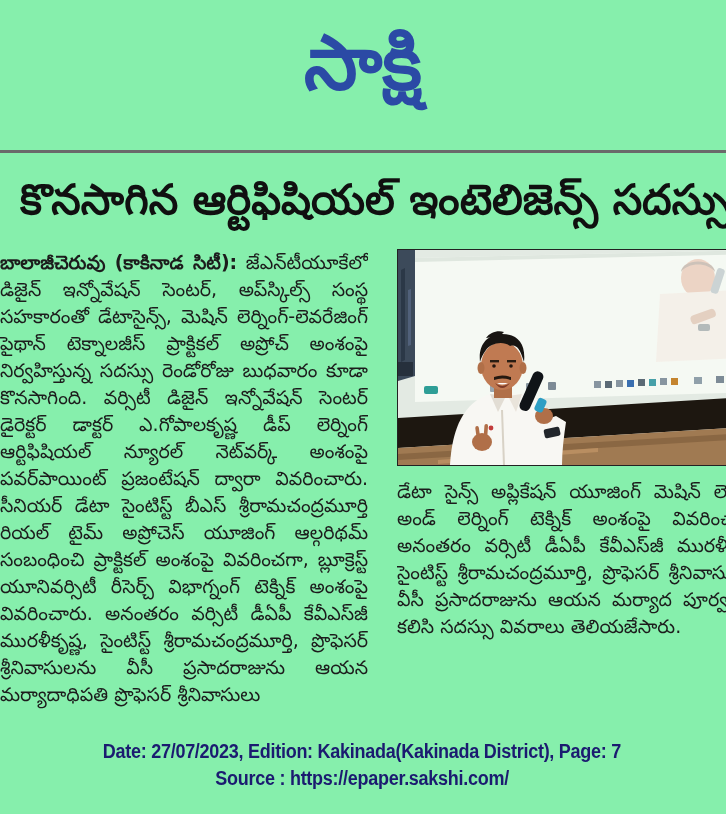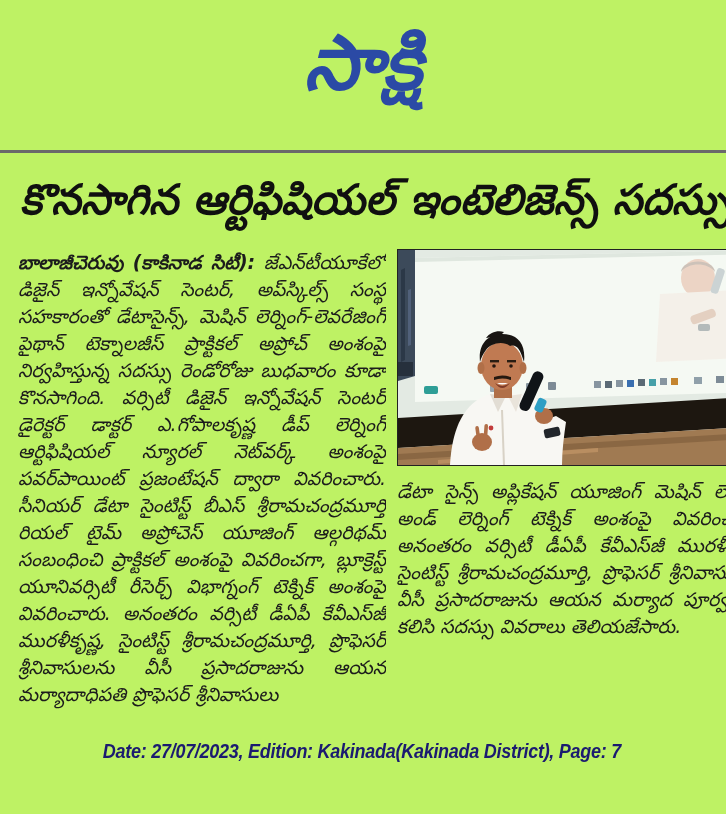--- a/index.html
+++ b/index.html
@@ -1,34 +1,34 @@
 <!DOCTYPE html>
 <html><head>
 <meta charset="utf-8">
 <style>
   html,body{margin:0;padding:0;background:#fff;}
-  .page{position:relative;width:726px;height:814px;background:#bef264;overflow:hidden;
-        font-family:"Liberation Sans","DejaVu Sans",sans-serif;font-style:italic;}
+  .page{position:relative;width:726px;height:814px;background:#86efac;overflow:hidden;
+        font-family:"Liberation Sans","DejaVu Sans",sans-serif;}
 
   
   .masthead{position:absolute;top:8px;left:0;width:726px;height:110px;
             display:flex;align-items:center;justify-content:center;}
   .logo{font-size:76px;font-weight:bold;color:#2b4aa5;line-height:1;
         font-family:"DejaVu Sans","Liberation Sans",sans-serif;}
 
   
   .top-rule{position:absolute;top:150px;left:0;width:726px;height:3px;background:#6a6a6a;}
 
   
   .headline{position:absolute;top:160px;left:20px;width:720px;height:82px;margin:0;
             font-size:42px;font-weight:bold;color:#101010;white-space:nowrap;overflow:hidden;
             line-height:80px;font-family:"DejaVu Sans","Liberation Sans",sans-serif;}
 
   
-  .col-left{position:absolute;top:249px;left:18px;width:368px;height:460px;overflow:hidden;
+  .col-left{position:absolute;top:249px;left:0;width:368px;height:460px;overflow:hidden;
             font-size:19px;line-height:27px;color:#1c1c1c;text-align:justify;
             font-family:"DejaVu Sans","Liberation Sans",sans-serif;}
   .col-left .dateline{font-weight:bold;}
 
   .col-right{position:absolute;top:249px;left:397px;width:372px;}
   .photo-frame{width:366px;height:215px;border:1px solid #222;background:#e6ece6;
                margin:0;padding:0;overflow:hidden;}
   .photo-frame svg{display:block;}
   .photo-caption{margin:8px 0 0 0;width:330px;font-size:20px;line-height:29px;
                  font-weight:bold;color:#141414;
@@ -163,15 +163,18 @@
     </figure>
 
 
     <p class="col-right-text">డేటా సైన్స్ అప్లికేషన్ యూజింగ్ మెషిన్ లెర్నింగ్ అండ్ లెర్నింగ్ టెక్నిక్ అంశంపై వివరించారు. అనంతరం వర్సిటీ డీఏపీ కేవీఎస్‌జీ మురళీకృష్ణ, సైంటిస్ట్ శ్రీరామచంద్రమూర్తి, ప్రొఫెసర్ శ్రీనివాసులను వీసీ ప్రసాదరాజును ఆయన మర్యాద పూర్వకంగా కలిసి సదస్సు వివరాలు తెలియజేసారు.</p>
   </div>
 
   <div class="footer" style="color: rgb(27, 27, 112);">
     <div class="footer-row">
       <span class="footer-line">Date: 27/07/2023, Edition: Kakinada(Kakinada District), Page: 7</span>
     </div>
+    <div class="footer-row">
+      <a class="src" href="#"><span class="footer-line">Source : https://epaper.sakshi.com/</span></a>
+    </div>
   </div>
 
 </div>
 
 </body></html>

